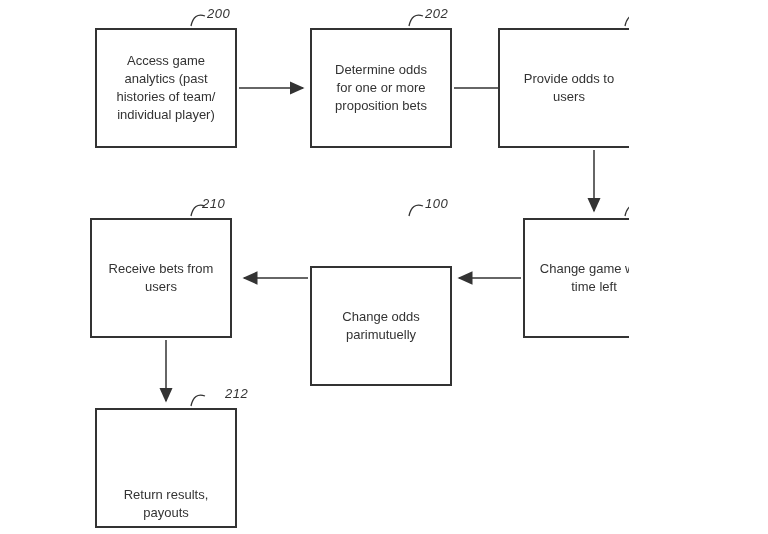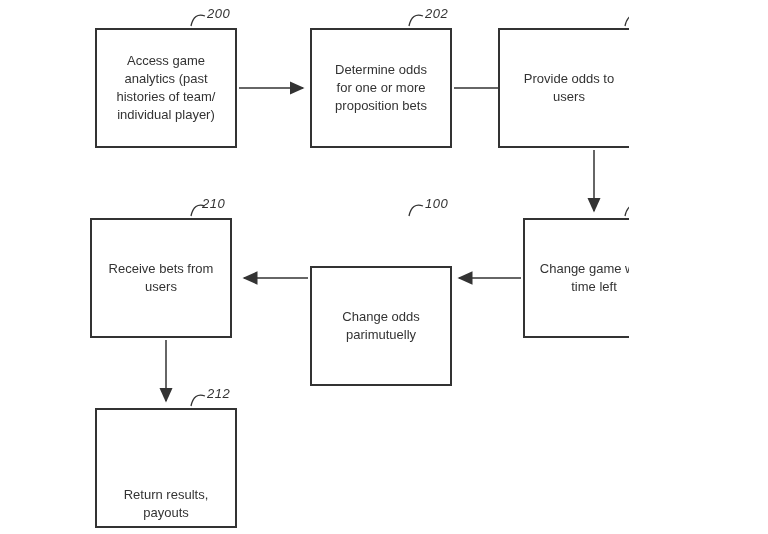--- a/index.html
+++ b/index.html
@@ -75,21 +75,21 @@
     <path d="M625,216 Q628,202 639,206" fill="none" stroke="#333333" stroke-width="1.3"></path>
     <path d="M191,406 Q194,392 205,396" fill="none" stroke="#333333" stroke-width="1.3"></path>
   </svg>
 
   <span class="ref" style="left:207px;top:6px;">200</span>
   <span class="ref" style="left:425px;top:6px;">202</span>
   <span class="ref" style="left:664px;top:6px;">204</span>
   <span class="ref" style="left:641px;top:196px;">234</span>
   <span class="ref" style="left:425px;top:196px;">100</span>
   <span class="ref" style="left:202px;top:196px;">210</span>
-  <span class="ref" style="left:207px;top:386px;">212</span>
+  <span class="ref" style="left:225px;top:386px;">212</span>
 
   <div class="box" style="left:95px;top:28px;">
     <span class="box-text">Access game
 analytics (past
 histories of team/
 individual player)</span>
   </div>
   <div class="box" style="left:310px;top:28px;">
     <span class="box-text">Determine odds
 for one or more

